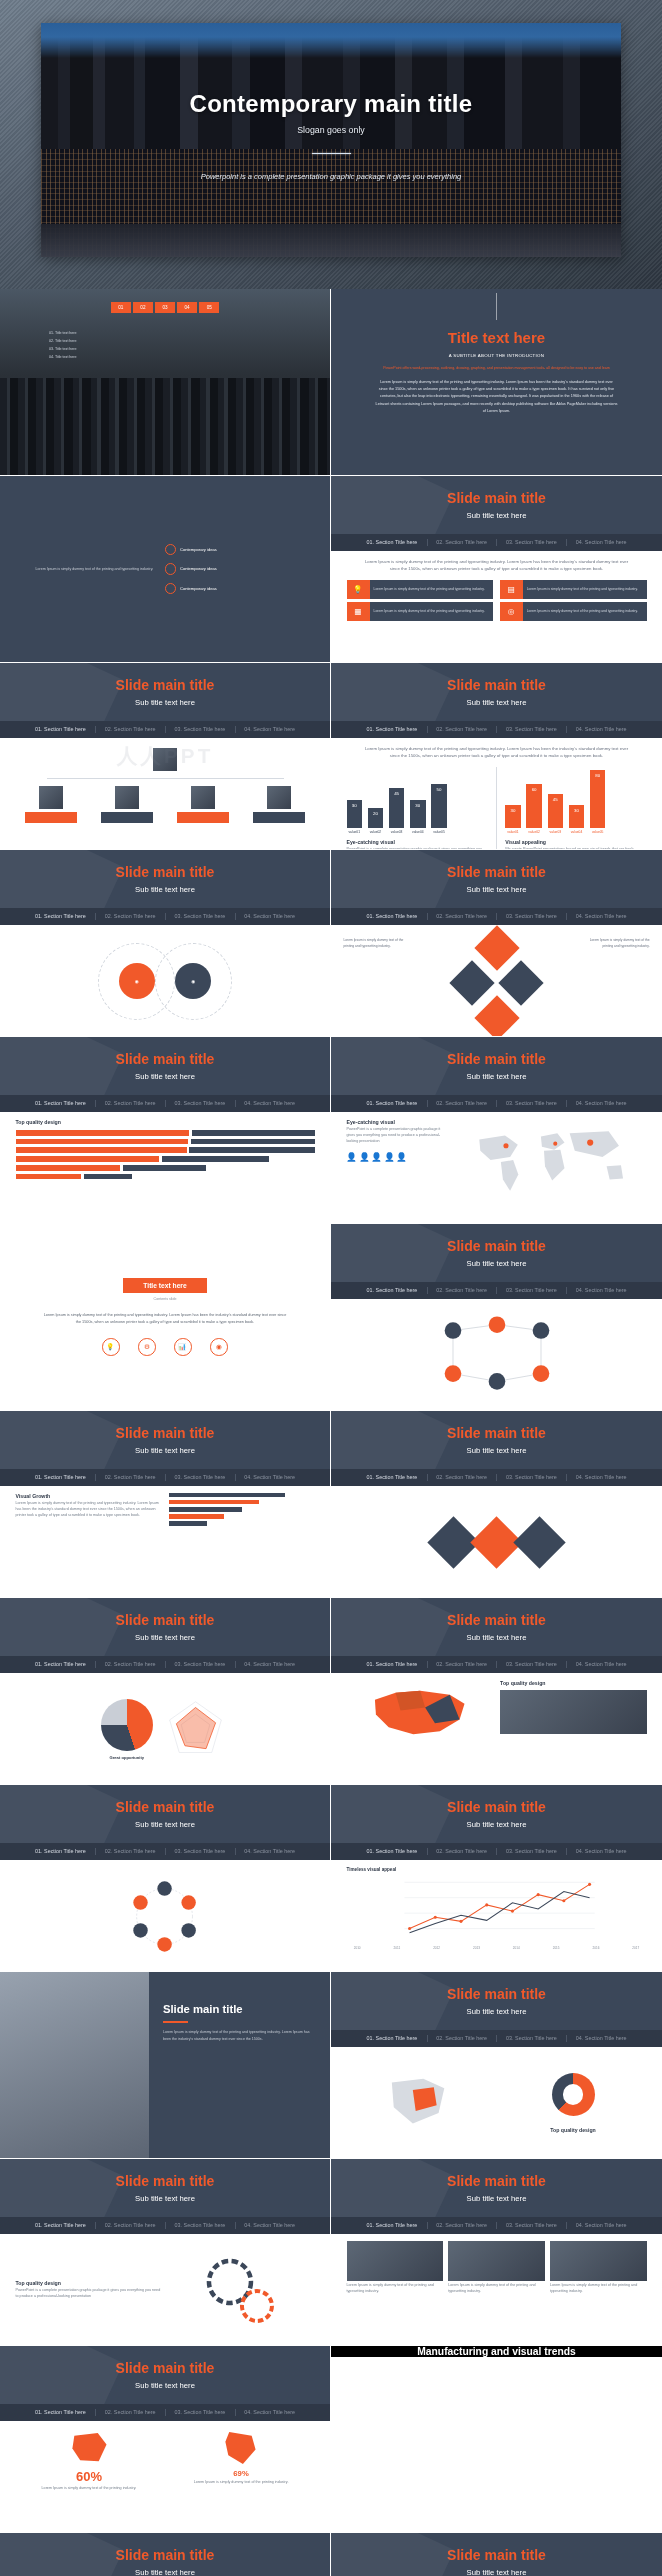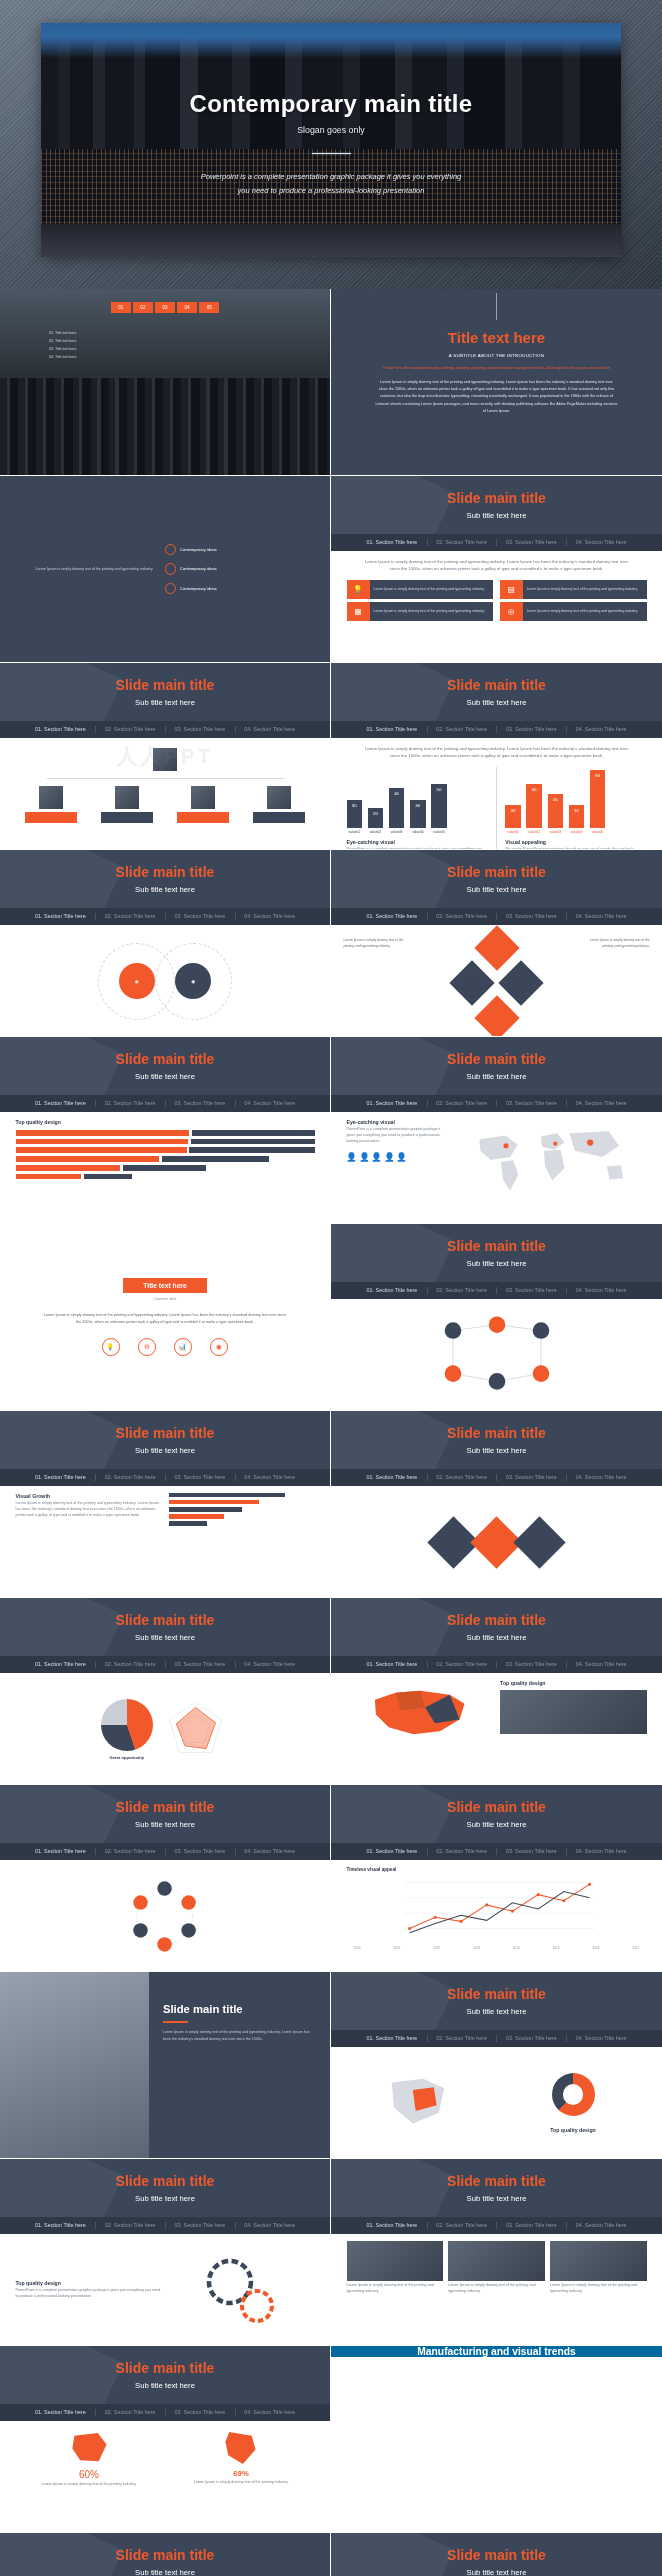--- a/index.html
+++ b/index.html
@@ -141,21 +141,20 @@
         </div>
       <div class="city"></div>
       <div class="water"></div>
 
       <div class="hero-title">
         <h1>Contemporary main title</h1>
         <h2>Slogan goes only</h2>
         <div class="hero-rule"></div>
         <div class="hero-desc">
           <div>Powerpoint is a complete presentation graphic package it gives you everything</div>
-          <div>you need to produce a professional-looking presentation</div>
         </div>
       </div>
     </div>
   </div>
 
   <div class="grid">
 
     <div class="cell">
       <div class="s" style="background:#2a2f38">
         <div style="position:absolute;inset:0;background:linear-gradient(180deg,#4b5764 0%,#2b3138 45%,#15181d 100%)"></div>
@@ -907,36 +906,36 @@
             <i></i>
           <span>03. Section Title here</span>
             <i></i>
           <span>04. Section Title here</span>
         </div>
         <div class="s-body" style="display:flex;gap:5.2px;text-align:center">
           <div style="flex:1">
             <svg viewBox="0 0 90 80" width="100%" height="39">
                 <path d="M14 16 L62 10 L80 34 L64 68 L26 66 L10 42 Z" fill="#f1592a"></path>
               </svg>
-            <div style="font-size:10px;font-weight:normal;color:#f1592a">60%</div>
+            <div style="font-size:13px;font-weight:bold;color:#f1592a">60%</div>
             <div class="capd">Lorem Ipsum is simply dummy text of the printing industry.</div>
           </div>
           <div style="flex:1">
             <svg viewBox="0 0 90 80" width="100%" height="39">
                 <path d="M20 8 L66 16 L74 44 L48 74 L18 56 L12 28 Z" fill="#f1592a"></path>
               </svg>
             <div style="font-size:7.7px;font-weight:bold;color:#f1592a">69%</div>
             <div class="capd">Lorem Ipsum is simply dummy text of the printing industry.</div>
           </div>
         </div>
       </div>
     </div>
 
     <div class="cell">
-      <div class="s" style="background:#0369a1;position:relative">
+      <div class="s" style="background:#000000;position:relative">
         <div style="height:58%;background:linear-gradient(180deg,#5d6c7a,#2d3640);position:relative">
           <div style="position:absolute;inset:0;background:repeating-linear-gradient(90deg,rgba(0,0,0,.25) 0 3.1px,transparent 3.1px 7.2px)"></div>
         </div>
         <div style="flex:1;display:flex;align-items:center;justify-content:center">
           <h3 style="color:#fff;font-size:10.3px;font-weight:bold;text-align:center">Manufacturing and visual trends</h3>
         </div>
       </div>
     </div>
 
     <div class="cell">

